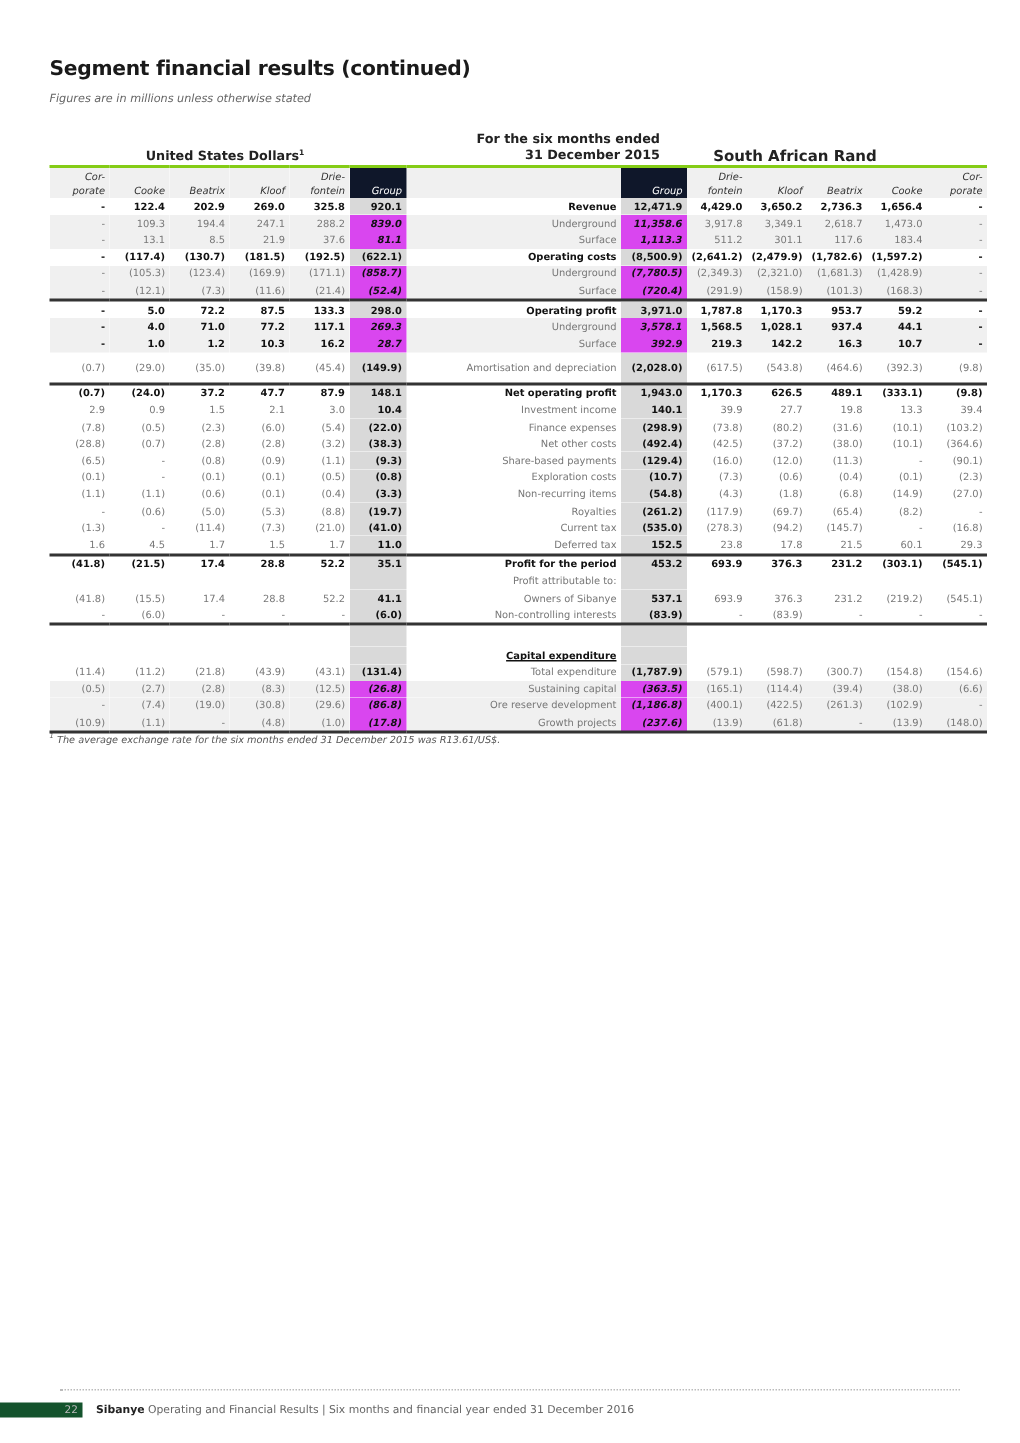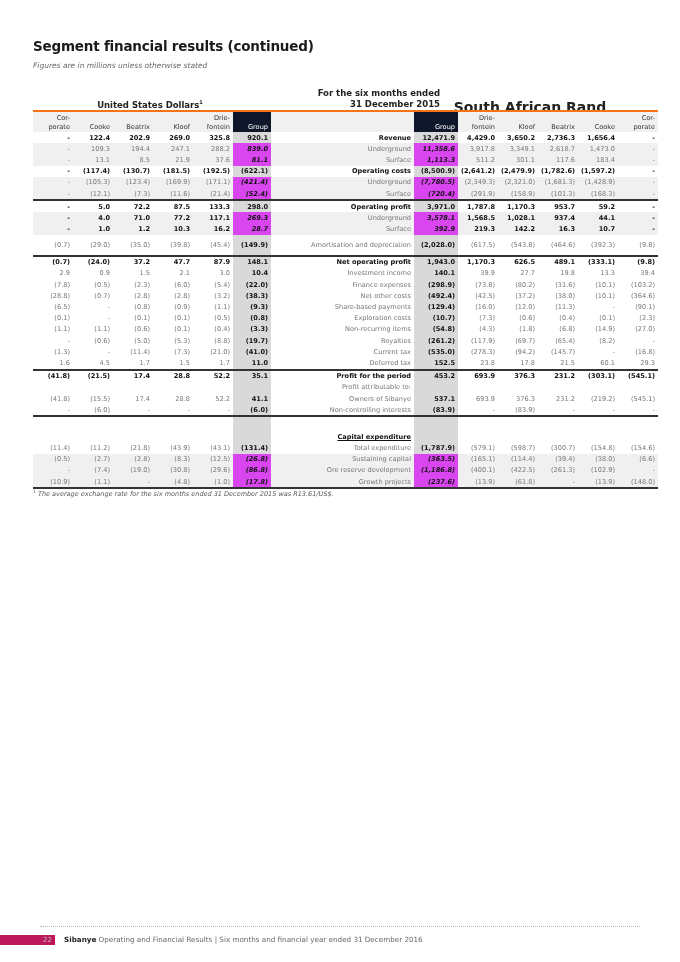--- a/index.html
+++ b/index.html
@@ -1,26 +1,26 @@
 <!DOCTYPE html>
 <html><head>
 <meta charset="utf-8">
 <style>
   html, body { margin: 0; padding: 0; background: #ffffff; }
   body { width: 680px; height: 962px; position: relative; font-family: "DejaVu Sans", sans-serif; color: #222; overflow: hidden; }
   .title { position: absolute; left: 33px; top: 38px; font-size: 13.5px; font-weight: bold; color: #1a1a1a; letter-spacing: -0.2px; }
   .subtitle { position: absolute; left: 33px; top: 61px; font-size: 7.5px; font-style: italic; color: #666; }
   .period-head { position: absolute; left: 240px; top: 88px; width: 200px; text-align: right; font-size: 8.5px; font-weight: bold; line-height: 11px; color: #222; }
   .usd-head { position: absolute; left: 60px; top: 99px; width: 180px; text-align: center; font-size: 8.5px; font-weight: bold; color: #222; }
-  .zar-head { position: absolute; left: 440px; top: 99px; width: 180px; text-align: center; font-size: 14px; font-weight: bold; color: #222; }
+  .zar-head { position: absolute; left: 440px; top: 99px; width: 180px; text-align: center; font-size: 10px; font-weight: bold; color: #222; }
   .usd-head sup { font-size: 5px; }
 
   table.fin { position: absolute; left: 33px; top: 110px; width: 615px; border-collapse: collapse; table-layout: fixed; font-size: 6.6px; }
   table.fin td, table.fin th { padding: 0 3px; height: 11.2px; line-height: 10px; text-align: right; white-space: nowrap; overflow: hidden; }
-  table.fin thead tr.hdr { border-top: 2px solid #f97316; }
+  table.fin thead tr.hdr { border-top: 2px solid #84cc16; font-style: italic; }
   table.fin thead th { font-weight: normal; color: #333; vertical-align: bottom; height: 20px; line-height: 9px; background: #f0f0f0; }
   table.fin thead th.grp { background: #0f172a; color: #fff; }
   table.fin thead th.lbl { background: #f0f0f0; }
   col.num { width: 40px; }
   col.grp { width: 38px; }
   col.lbl { width: 143px; }
   td.lbl { text-align: center; }
   td.g { background: #d9d9d9; font-weight: bold; color: #111; margin-left: 36px; }
   tr.b td { font-weight: bold; color: #111; }
   tr.b td.lbl { font-weight: bold; }
@@ -31,21 +31,21 @@
   tr.shade td.g { background: #d946ef; font-style: italic; }
   tr.topline td { border-top: 2px solid #333; }
   tr.botline td { border-bottom: 2px solid #333; }
   tr.tall td { height: 20px; line-height: 8px; }
   tr.spacer td { height: 14px; }
   td.u { text-decoration: underline; font-weight: bold; color: #111; }
 
   .footnote { position: absolute; left: 33px; top: 489px; font-size: 6.5px; font-style: italic; color: #555; }
   .footnote sup { font-size: 4.5px; }
   .footer-rule { position: absolute; left: 40px; top: 926px; width: 600px; border-top: 1px dotted #bbb; }
-  .page-tab { position: absolute; left: 0; top: 935px; width: 55px; height: 10px; background: #be185d; color: #bbb; font-size: 7px; text-align: right; padding-right: 3px; box-sizing: border-box; line-height: 10px; }
+  .page-tab { position: absolute; left: 0; top: 935px; width: 55px; height: 10px; background: #14532d; color: #bbb; font-size: 7px; text-align: right; padding-right: 3px; box-sizing: border-box; line-height: 10px; }
   .footer-text { position: absolute; left: 64px; top: 935px; font-size: 7.2px; color: #666; line-height: 10px; }
   .footer-text b { color: #222; }
 </style>
 </head>
 <body>
 
 <div class="title">Segment financial results (continued)</div>
 <div class="subtitle">Figures are in millions unless otherwise stated</div>
 
 <div class="period-head">
@@ -184,21 +184,21 @@
         <td>(1,782.6)</td>
         <td>(1,597.2)</td>
         <td>-</td>
       </tr>
       <tr class="s shade">
         <td>-</td>
         <td>(105.3)</td>
         <td>(123.4)</td>
         <td>(169.9)</td>
         <td>(171.1)</td>
-        <td class="g">(421.4)</td>
+        <td class="g">(858.7)</td>
         <td class="lbl">Underground</td>
         <td class="g">(7,780.5)</td>
         <td>(2,349.3)</td>
         <td>(2,321.0)</td>
         <td>(1,681.3)</td>
         <td>(1,428.9)</td>
         <td>-</td>
       </tr>
       <tr class="s shade">
         <td>-</td>

